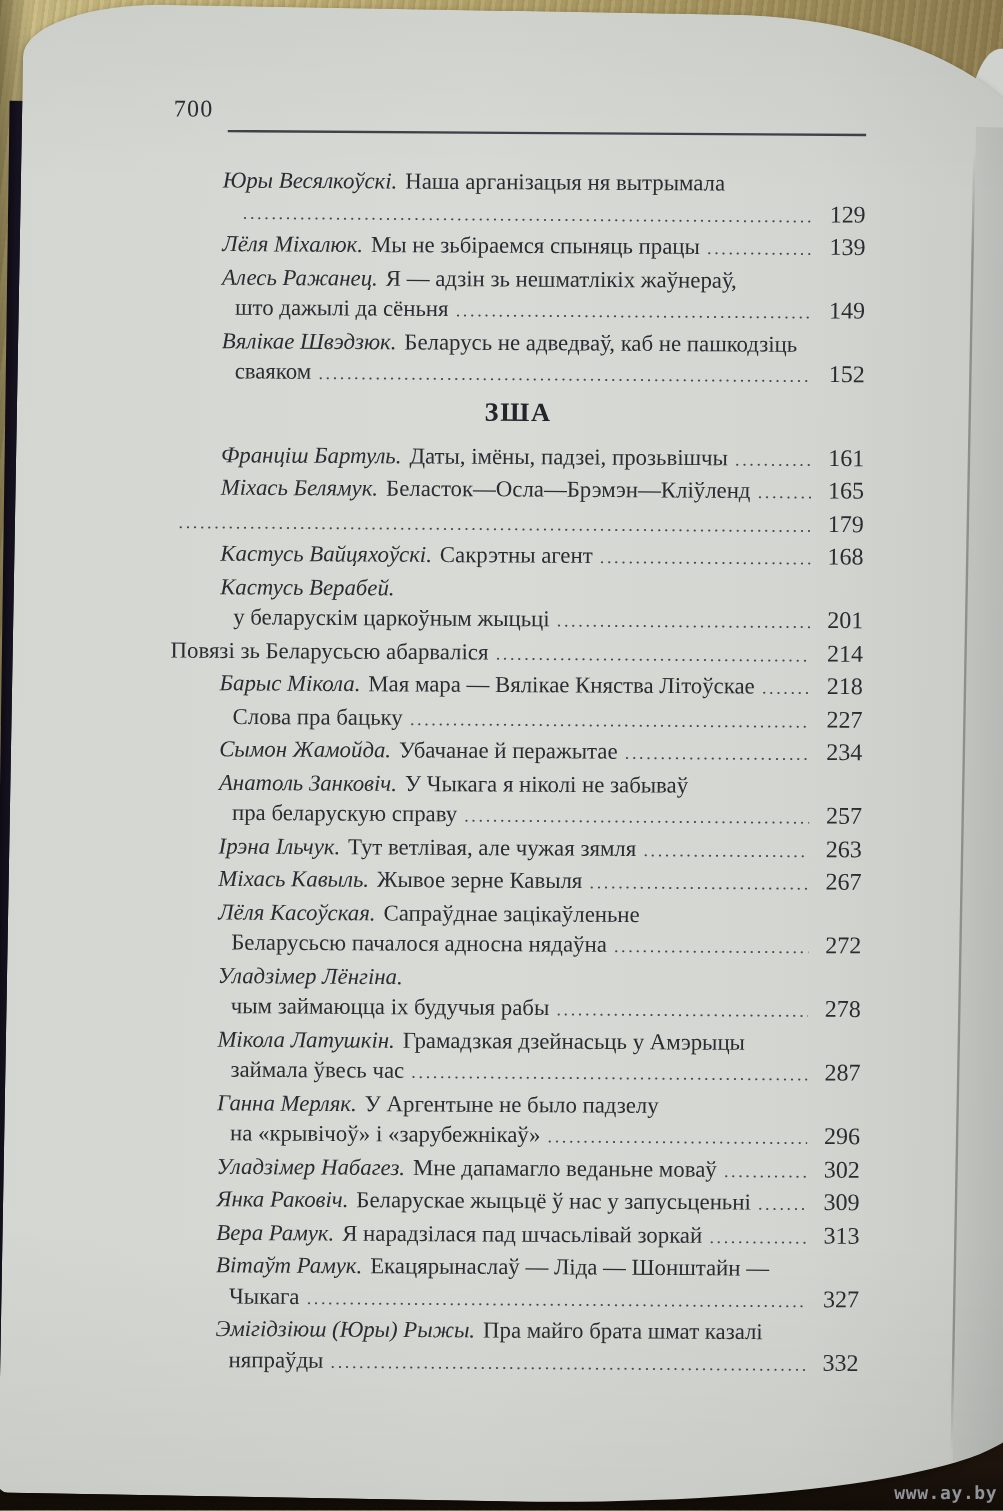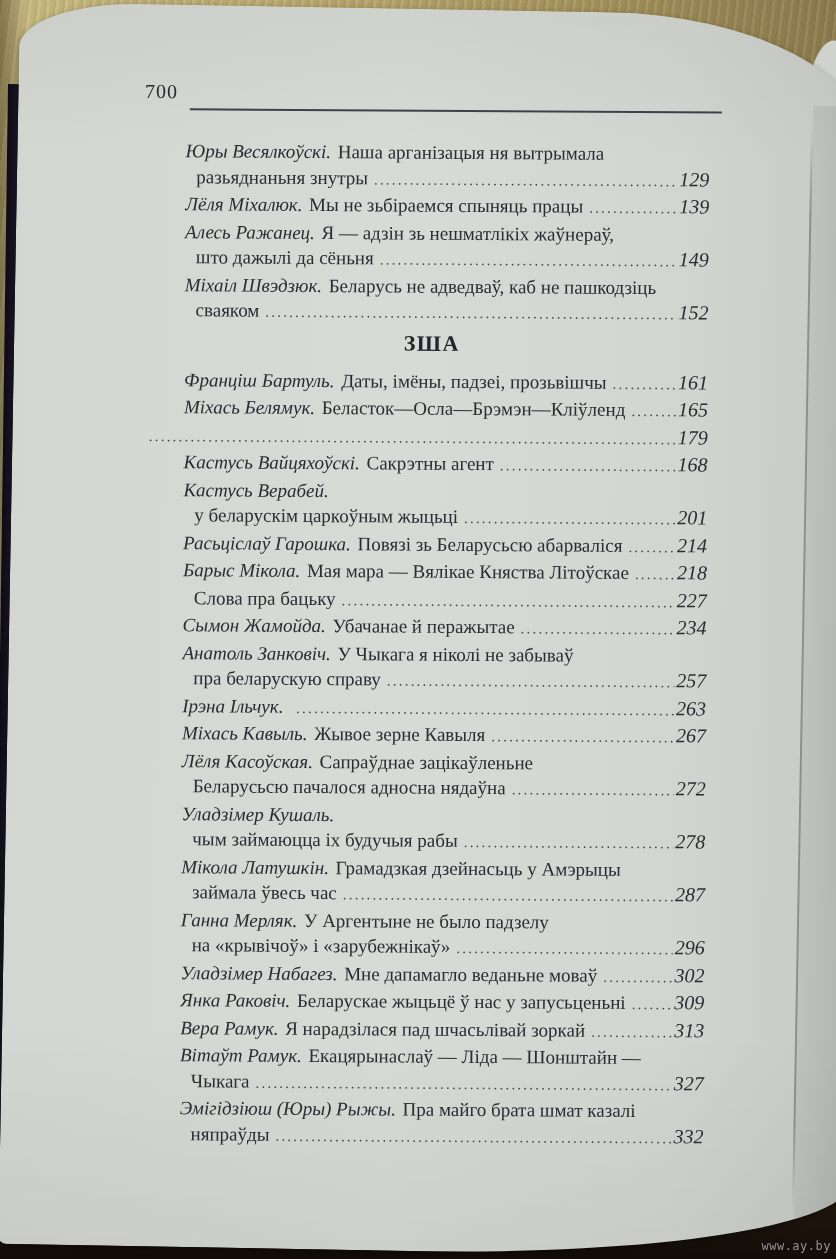--- a/index.html
+++ b/index.html
@@ -71,28 +71,28 @@
     font-size:19px;line-height:25.5px;
   }
   .toc-line.cont{padding-left:52px;}
   .author{font-style:italic;margin-right:0.35em;margin-left:41px;}
   .title{flex:0 0 auto;}
   .leader{flex:1 1 auto;min-width:10px;overflow:hidden;white-space:nowrap;margin:0 2px 0 6px;}
   .leader::before{
     content:"....................................................................................................................";
     letter-spacing:2.2px;font-size:15px;color:#45454e;
   }
-  .pagenum{flex:0 0 auto;min-width:42px;font-size:20px;font-style:italic;}
+  .pagenum{flex:0 0 auto;min-width:42px;text-align:right;font-size:20px;}
   .section-heading{
     text-align:center;font-weight:700;font-size:22px;line-height:26px;
     letter-spacing:1.5px;margin:4px 0 12px 0;color:#24242c;
   }
   .watermark{
     position:absolute;right:5px;bottom:6px;z-index:50;
-    font-family:"DejaVu Sans Mono",monospace;font-size:12px;color:#90939a;letter-spacing:0.5px;
+    font-family:"DejaVu Sans Mono",monospace;font-size:15px;color:#90939a;letter-spacing:0.5px;font-weight:bold;
   }
 </style>
 </head>
 <body>
 
 <div id="canvas">
   <div class="wood-shade"></div>
   <div class="cover-edge"></div>
   <div class="underpage"></div>
   <div class="dark-bottom"></div>
@@ -109,21 +109,20 @@
     </div>
 
     <div class="toc">
       <div id="pre-entries">
           <div class="toc-entry">
             <div class="toc-line">
               <span class="author">Юры Весялкоўскі.</span>
               <span class="title">Наша арганізацыя ня вытрымала</span>
             </div>
             <div class="toc-line cont">
-              <span class="title">разьяднаньня знутры</span>
               <span class="leader"></span>
               <span class="pagenum">129</span>
             </div>
           </div>
           <div class="toc-entry">
             <div class="toc-line">
               <span class="author">Лёля Міхалюк.</span>
               <span class="title">Мы не зьбіраемся спыняць працы</span>
               <span class="leader"></span>
               <span class="pagenum">139</span>
@@ -135,21 +134,21 @@
               <span class="title">Я — адзін зь нешматлікіх жаўнераў,</span>
             </div>
             <div class="toc-line cont">
               <span class="title">што дажылі да сёньня</span>
               <span class="leader"></span>
               <span class="pagenum">149</span>
             </div>
           </div>
           <div class="toc-entry">
             <div class="toc-line">
-              <span class="author">Міхаіл Швэдзюк.</span>
+              <span class="author">Вялікае Швэдзюк.</span>
               <span class="title">Беларусь не адведваў, каб не пашкодзіць</span>
             </div>
             <div class="toc-line cont">
               <span class="title">сваяком</span>
               <span class="leader"></span>
               <span class="pagenum">152</span>
             </div>
           </div>
         </div>
       <div class="section-heading">ЗША</div>
@@ -189,21 +188,20 @@
               <span class="author">Кастусь Верабей.</span>
             </div>
             <div class="toc-line cont">
               <span class="title">у беларускім царкоўным жыцьці</span>
               <span class="leader"></span>
               <span class="pagenum">201</span>
             </div>
           </div>
           <div class="toc-entry">
             <div class="toc-line">
-              <span class="author">Расьціслаў Гарошка.</span>
               <span class="title">Повязі зь Беларусьсю абарваліся</span>
               <span class="leader"></span>
               <span class="pagenum">214</span>
             </div>
           </div>
           <div class="toc-entry">
             <div class="toc-line">
               <span class="author">Барыс Мікола.</span>
               <span class="title">Мая мара — Вялікае Княства Літоўскае</span>
               <span class="leader"></span>
@@ -230,20 +228,21 @@
             </div>
             <div class="toc-line cont">
               <span class="title">пра беларускую справу</span>
               <span class="leader"></span>
               <span class="pagenum">257</span>
             </div>
           </div>
           <div class="toc-entry">
             <div class="toc-line">
               <span class="author">Ірэна Ільчук.</span>
+              <span class="title">Тут ветлівая, але чужая зямля</span>
               <span class="leader"></span>
               <span class="pagenum">263</span>
             </div>
           </div>
           <div class="toc-entry">
             <div class="toc-line">
               <span class="author">Міхась Кавыль.</span>
               <span class="title">Жывое зерне Кавыля</span>
               <span class="leader"></span>
               <span class="pagenum">267</span>
@@ -255,21 +254,21 @@
               <span class="title">Сапраўднае зацікаўленьне</span>
             </div>
             <div class="toc-line cont">
               <span class="title">Беларусьсю пачалося адносна нядаўна</span>
               <span class="leader"></span>
               <span class="pagenum">272</span>
             </div>
           </div>
           <div class="toc-entry">
             <div class="toc-line">
-              <span class="author">Уладзімер Кушаль.</span>
+              <span class="author">Уладзімер Лёнгіна.</span>
             </div>
             <div class="toc-line cont">
               <span class="title">чым займаюцца іх будучыя рабы</span>
               <span class="leader"></span>
               <span class="pagenum">278</span>
             </div>
           </div>
           <div class="toc-entry">
             <div class="toc-line">
               <span class="author">Мікола Латушкін.</span>

